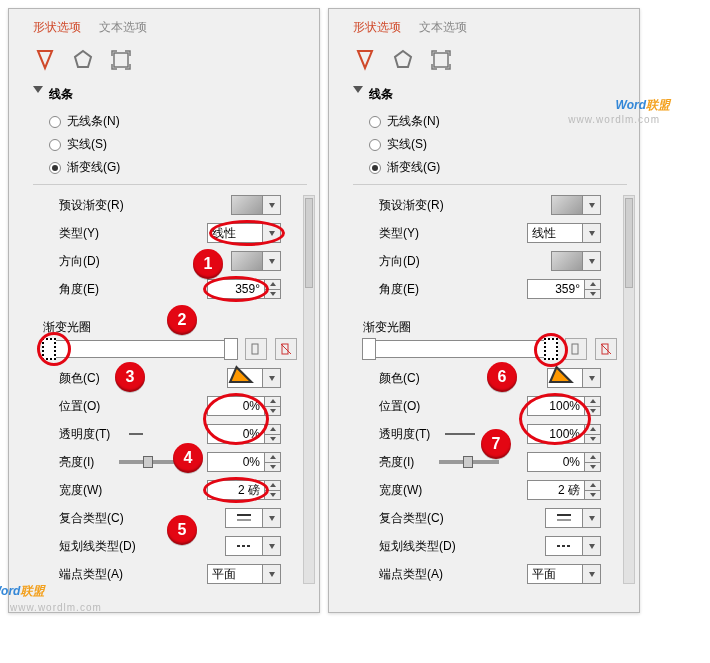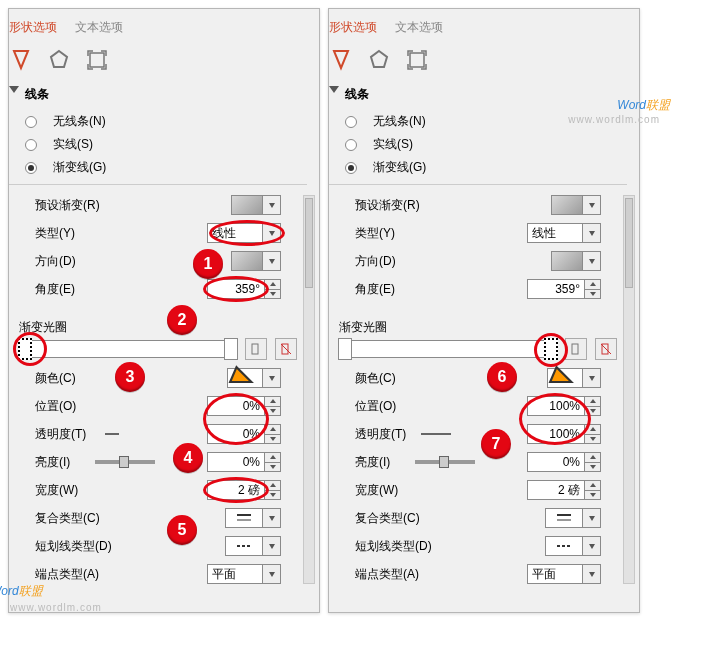--- a/index.html
+++ b/index.html
@@ -1,27 +1,27 @@
 <!DOCTYPE html>
 <html><head>
 <meta charset="utf-8">
 <style>
 *{box-sizing:border-box;margin:0;padding:0;font-family:"Microsoft YaHei",sans-serif;font-size:12px}
 body{background:#fff;padding:8px;width:710px;height:663px;position:relative}
 .panes{display:flex;gap:8px}
-.pane{width:312px;background:#f0f0f0;border:1px solid #b6b6b6;padding:10px 12px 20px 0;position:relative;box-shadow:0 1px 3px rgba(0,0,0,.15)}
+.pane{width:312px;background:#f0f0f0;border:1px solid #b6b6b6;padding:10px 12px 20px 24px;position:relative;box-shadow:0 1px 3px rgba(0,0,0,.15)}
 .tabs{display:flex;gap:18px;margin-bottom:8px}
 .tab{color:#888;cursor:pointer;padding-bottom:2px}
 .tab.active{color:#d04a2b}
 .toolbar{display:flex;gap:14px;align-items:center;margin:10px 0 14px 0}
 .tbicon{width:24px;height:24px;display:flex;align-items:center;justify-content:center}
 .section-head{display:flex;align-items:flex-start;gap:6px;font-weight:bold;margin-bottom:10px}
 .tri{width:0;height:0;border-left:5px solid transparent;border-right:5px solid transparent;border-top:7px solid #555}
 .opt-group{margin-left:16px}
-.radio-row{display:flex;align-items:center;gap:16px;margin:6px 0}
+.radio-row{display:flex;align-items:center;gap:6px;margin:6px 0}
 .radio{width:12px;height:12px;border:1px solid #888;border-radius:50%;display:flex;align-items:center;justify-content:center;background:#fff}
 .radio.sel::after{content:"";width:6px;height:6px;background:#333;border-radius:50%}
 .divider{height:1px;background:#ccc;margin:8px 0 10px 0}
 .body{position:relative;margin-left:10px;margin-right:10px}
 .scrollbar{position:absolute;right:-8px;top:0;bottom:0;width:12px;background:#e2e2e2;border:1px solid #c8c8c8}
 .sthumb{position:absolute;left:1px;right:1px;top:2px;height:90px;background:#cfcfcf;border:1px solid #b0b0b0}
 .row{display:flex;align-items:center;margin:8px 16px;position:relative}
 .row .lbl{width:86px}
 .spacer{flex:1}
 .swatch{width:32px;height:20px;border:1px solid #8a8a8a;background:linear-gradient(135deg,#d9d9d9 0%,#9c9c9c 100%)}
@@ -40,21 +40,21 @@
 .grad-stop{position:absolute;top:-3px;width:14px;height:22px;border:1px solid #8a8a8a;background:#fff}
 .grad-stop.sel{border:2px dotted #000}
 .grad-btn{width:22px;height:22px;border:1px solid #aaa;background:#eee;display:flex;align-items:center;justify-content:center}
 .slider-track{width:60px;height:4px;background:#999;position:relative;margin-right:6px}
 .slider-thumb{position:absolute;top:-4px;width:10px;height:12px;background:#ccc;border:1px solid #666}
 .iconbtn{width:38px;height:20px;border:1px solid #8a8a8a;background:#fff;display:flex;align-items:center;justify-content:center;gap:2px}
 .iconbtn svg{width:16px;height:12px}
 .colordd{width:36px;height:20px;border:1px solid #8a8a8a;background:#fff;display:flex;align-items:center;justify-content:center;gap:2px}
 .badge{position:absolute;width:30px;height:30px;background:#e30613;border-radius:50%;display:flex;align-items:center;justify-content:center;color:#fff;font-weight:bold;font-size:16px;z-index:5;box-shadow:inset 0 -2px 2px rgba(0,0,0,.3),0 1px 0 rgba(0,0,0,.2)}
 .ring{position:absolute;border:3px solid #e30613;border-radius:50%;z-index:4;pointer-events:none}
-.wm{position:absolute;font-family:Arial;font-weight:normal;font-style:italic;font-size:32px;opacity:.95;pointer-events:none;white-space:nowrap}
+.wm{position:absolute;font-family:Arial;font-weight:bold;font-style:italic;font-size:32px;opacity:.95;pointer-events:none;white-space:nowrap}
 .wm .w1{color:#2a82d6}
 .wm .w2{color:#f39c12}
 .wm-sub{position:absolute;font-size:10px;color:#bbb;letter-spacing:1px}
 </style>
 </head>
 <body>
 
 <div class="panes">
 
 <div class="pane">

